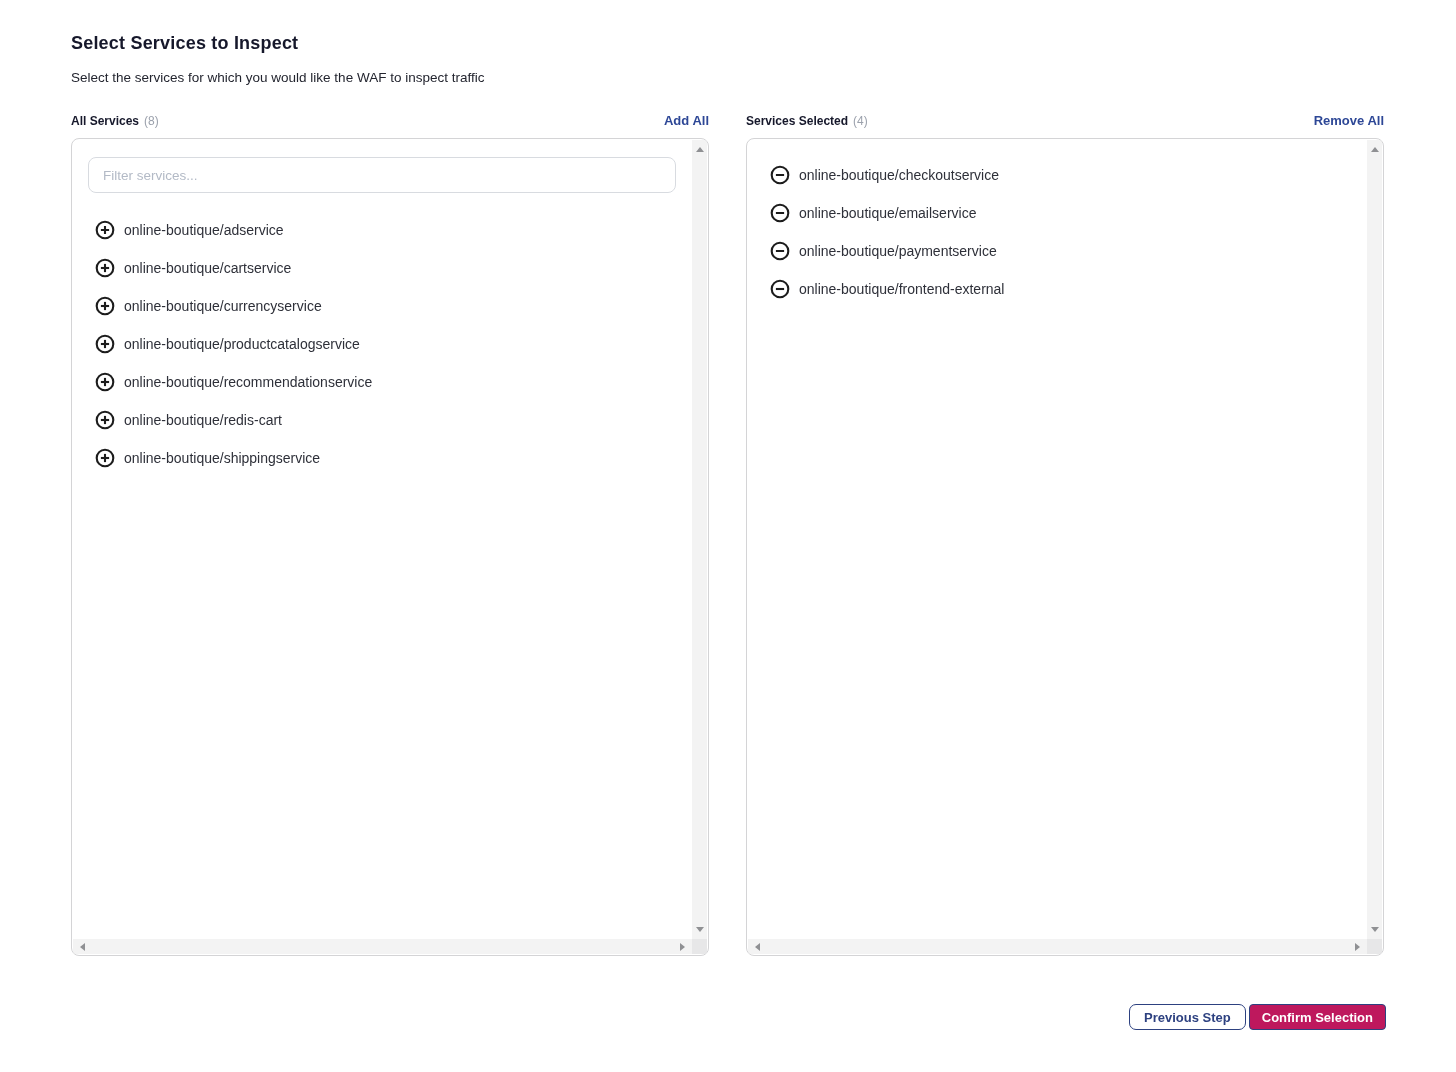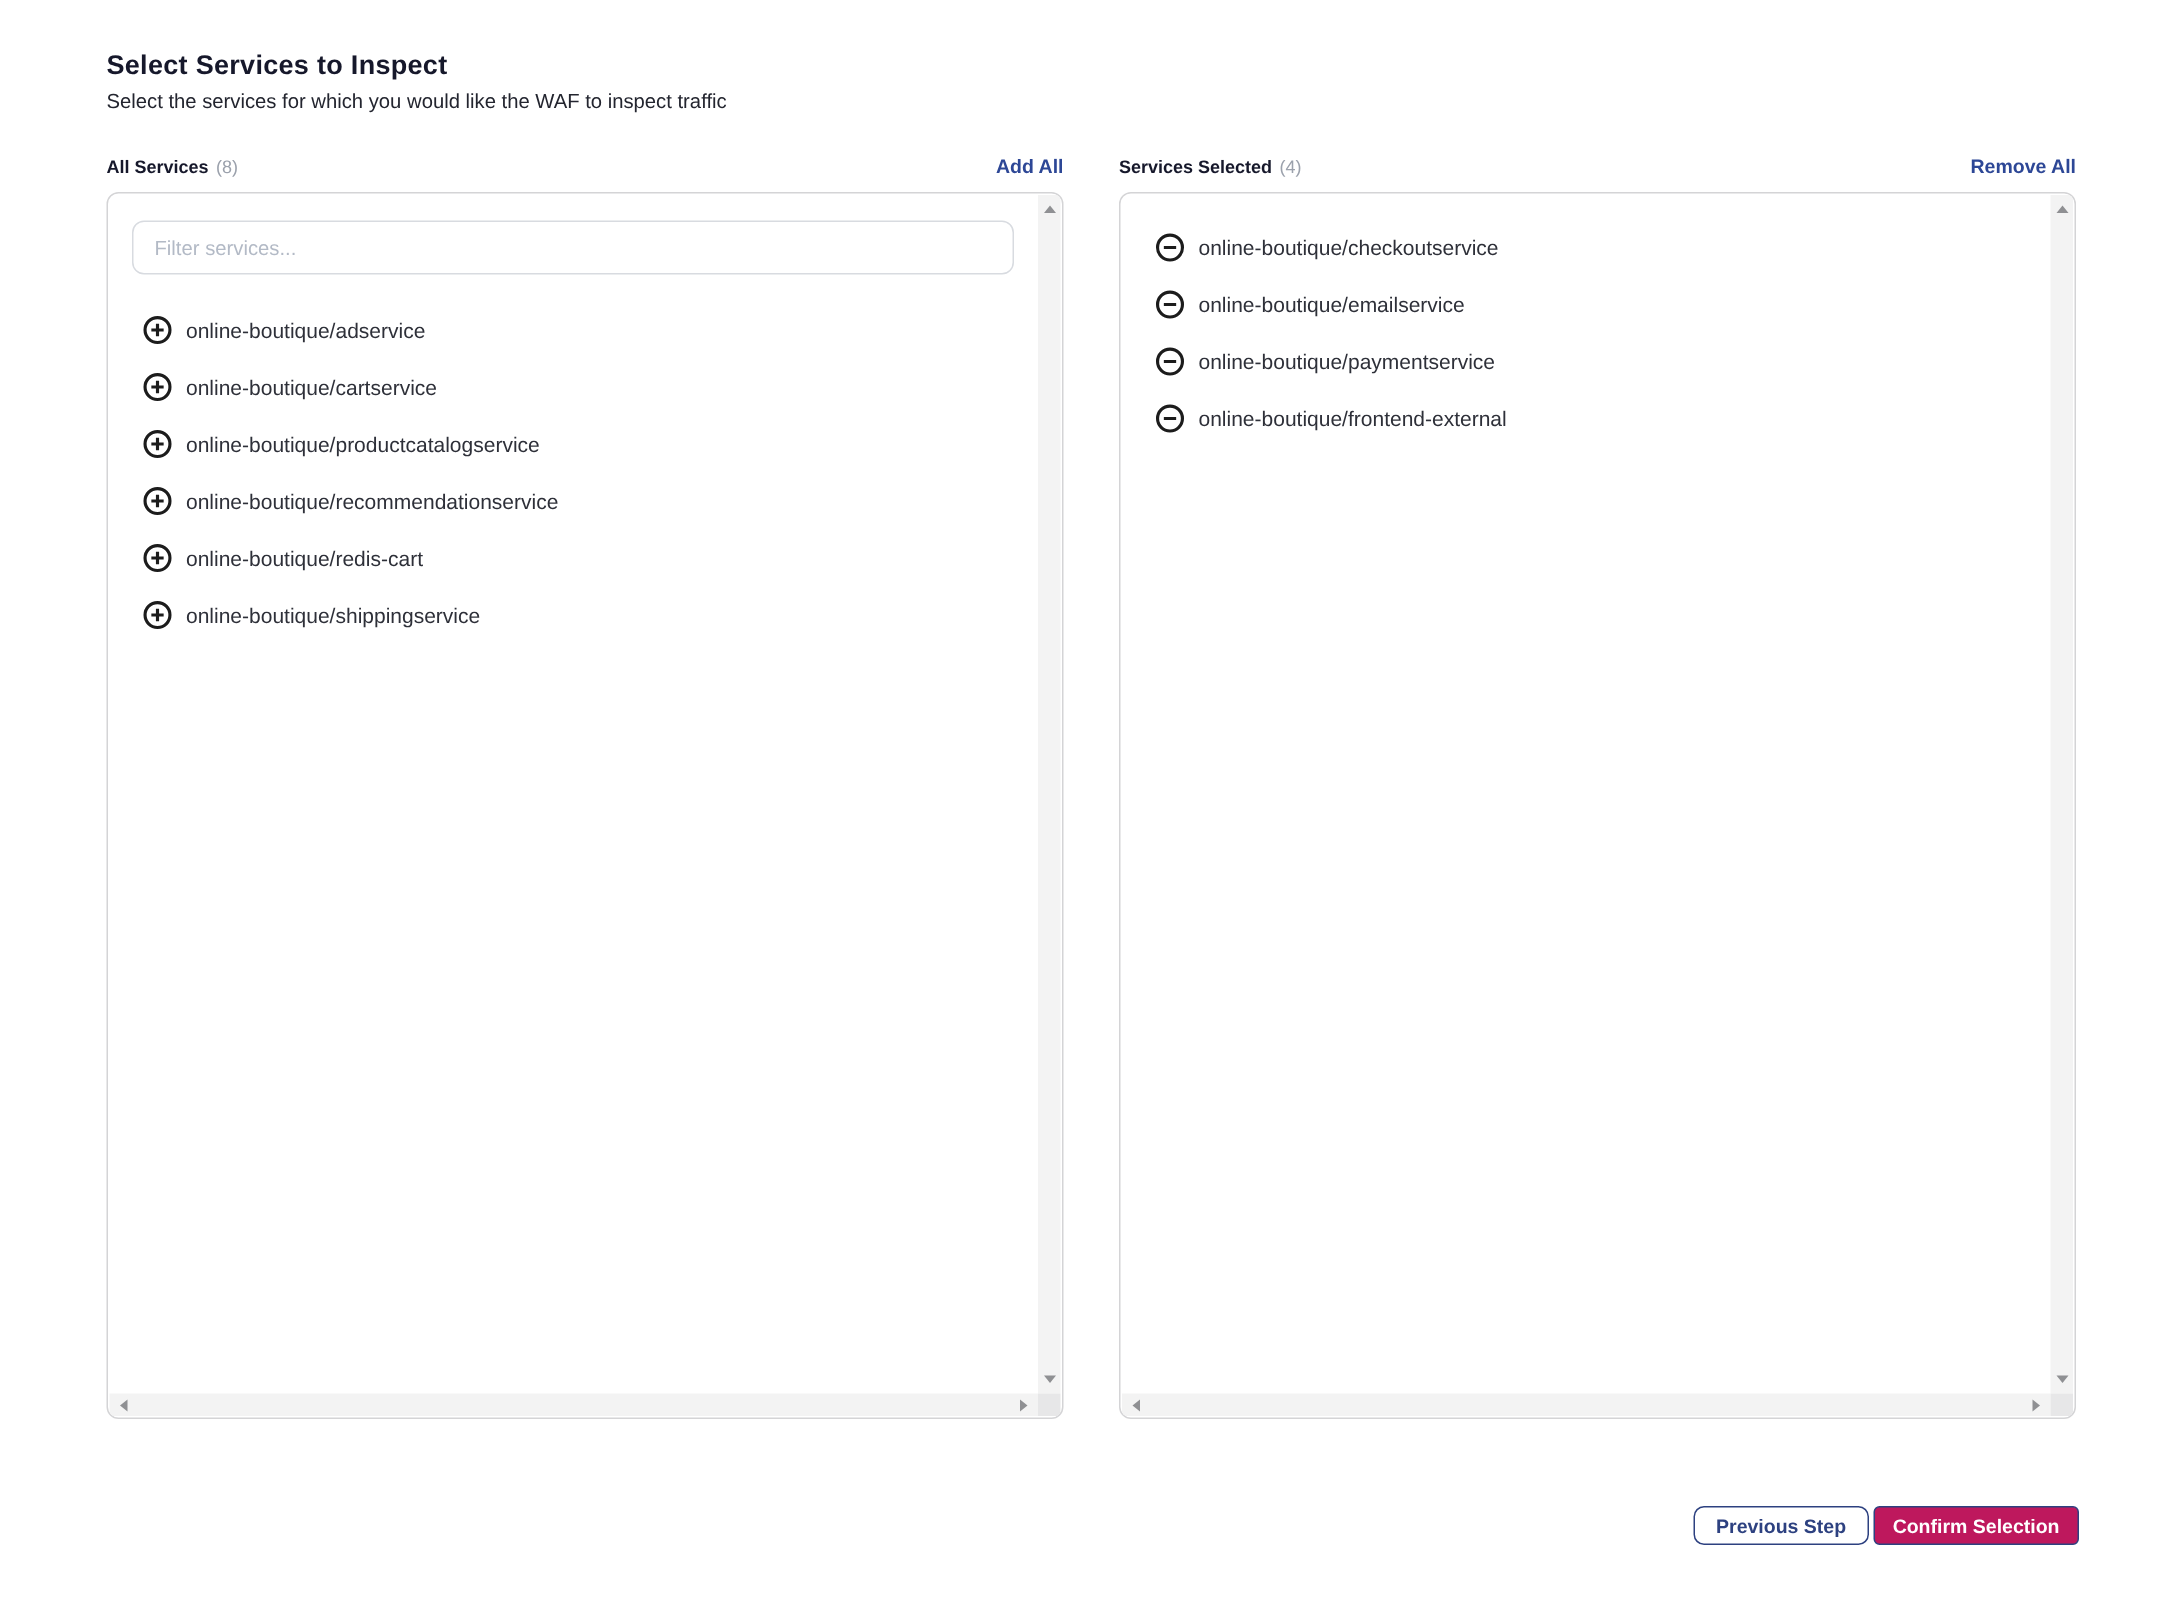--- a/index.html
+++ b/index.html
@@ -6,21 +6,21 @@
   html, body { background:#ffffff; }
   body {
     width:1456px; height:1072px;
     font-family:"Liberation Sans","DejaVu Sans",sans-serif;
     color:#1b1d2b;
     overflow:hidden;
   }
   .page { position:relative; width:1456px; height:1072px; padding:33px 71px 0 71px; }
 
   .page-title { font-size:18px; font-weight:700; color:#16182b; letter-spacing:.2px; }
-  .page-subtitle { margin-top:6px; font-size:13.5px; color:#23252f; }
+  .page-subtitle { margin-top:16px; font-size:13.5px; color:#23252f; }
 
   .columns { display:flex; gap:37px; margin-top:28px; }
   .column { width:638px; }
 
   .col-header { display:flex; align-items:flex-end; justify-content:space-between; margin-bottom:10px; }
   .col-title { font-size:12px; font-weight:700; color:#16182b; }
   .col-count { font-weight:400; color:#9ba1ac; margin-left:5px; }
   .col-action { font-size:13px; font-weight:700; color:#2d4796; cursor:pointer; text-decoration:none; }
 
   .panel {
@@ -108,20 +108,30 @@
     <span class="service-label">online-boutique/cartservice</span>
   </div>
               <div class="service-row">
     <span class="service-icon">
                   <svg width="20" height="20" viewBox="0 0 20 20">
                     <circle cx="10" cy="10" r="8.3" fill="none" stroke="#1c1c1c" stroke-width="2.1"></circle>
                     <line x1="5.9" y1="10" x2="14.1" y2="10" stroke="#1c1c1c" stroke-width="2.1"></line>
                     <line x1="10" y1="5.9" x2="10" y2="14.1" stroke="#1c1c1c" stroke-width="2.1"></line>
                   </svg>
                 </span>
+    <span class="service-label">online-boutique/currencyservice</span>
+  </div>
+              <div class="service-row">
+    <span class="service-icon">
+                  <svg width="20" height="20" viewBox="0 0 20 20">
+                    <circle cx="10" cy="10" r="8.3" fill="none" stroke="#1c1c1c" stroke-width="2.1"></circle>
+                    <line x1="5.9" y1="10" x2="14.1" y2="10" stroke="#1c1c1c" stroke-width="2.1"></line>
+                    <line x1="10" y1="5.9" x2="10" y2="14.1" stroke="#1c1c1c" stroke-width="2.1"></line>
+                  </svg>
+                </span>
     <span class="service-label">online-boutique/productcatalogservice</span>
   </div>
               <div class="service-row">
     <span class="service-icon">
                   <svg width="20" height="20" viewBox="0 0 20 20">
                     <circle cx="10" cy="10" r="8.3" fill="none" stroke="#1c1c1c" stroke-width="2.1"></circle>
                     <line x1="5.9" y1="10" x2="14.1" y2="10" stroke="#1c1c1c" stroke-width="2.1"></line>
                     <line x1="10" y1="5.9" x2="10" y2="14.1" stroke="#1c1c1c" stroke-width="2.1"></line>
                   </svg>
                 </span>

